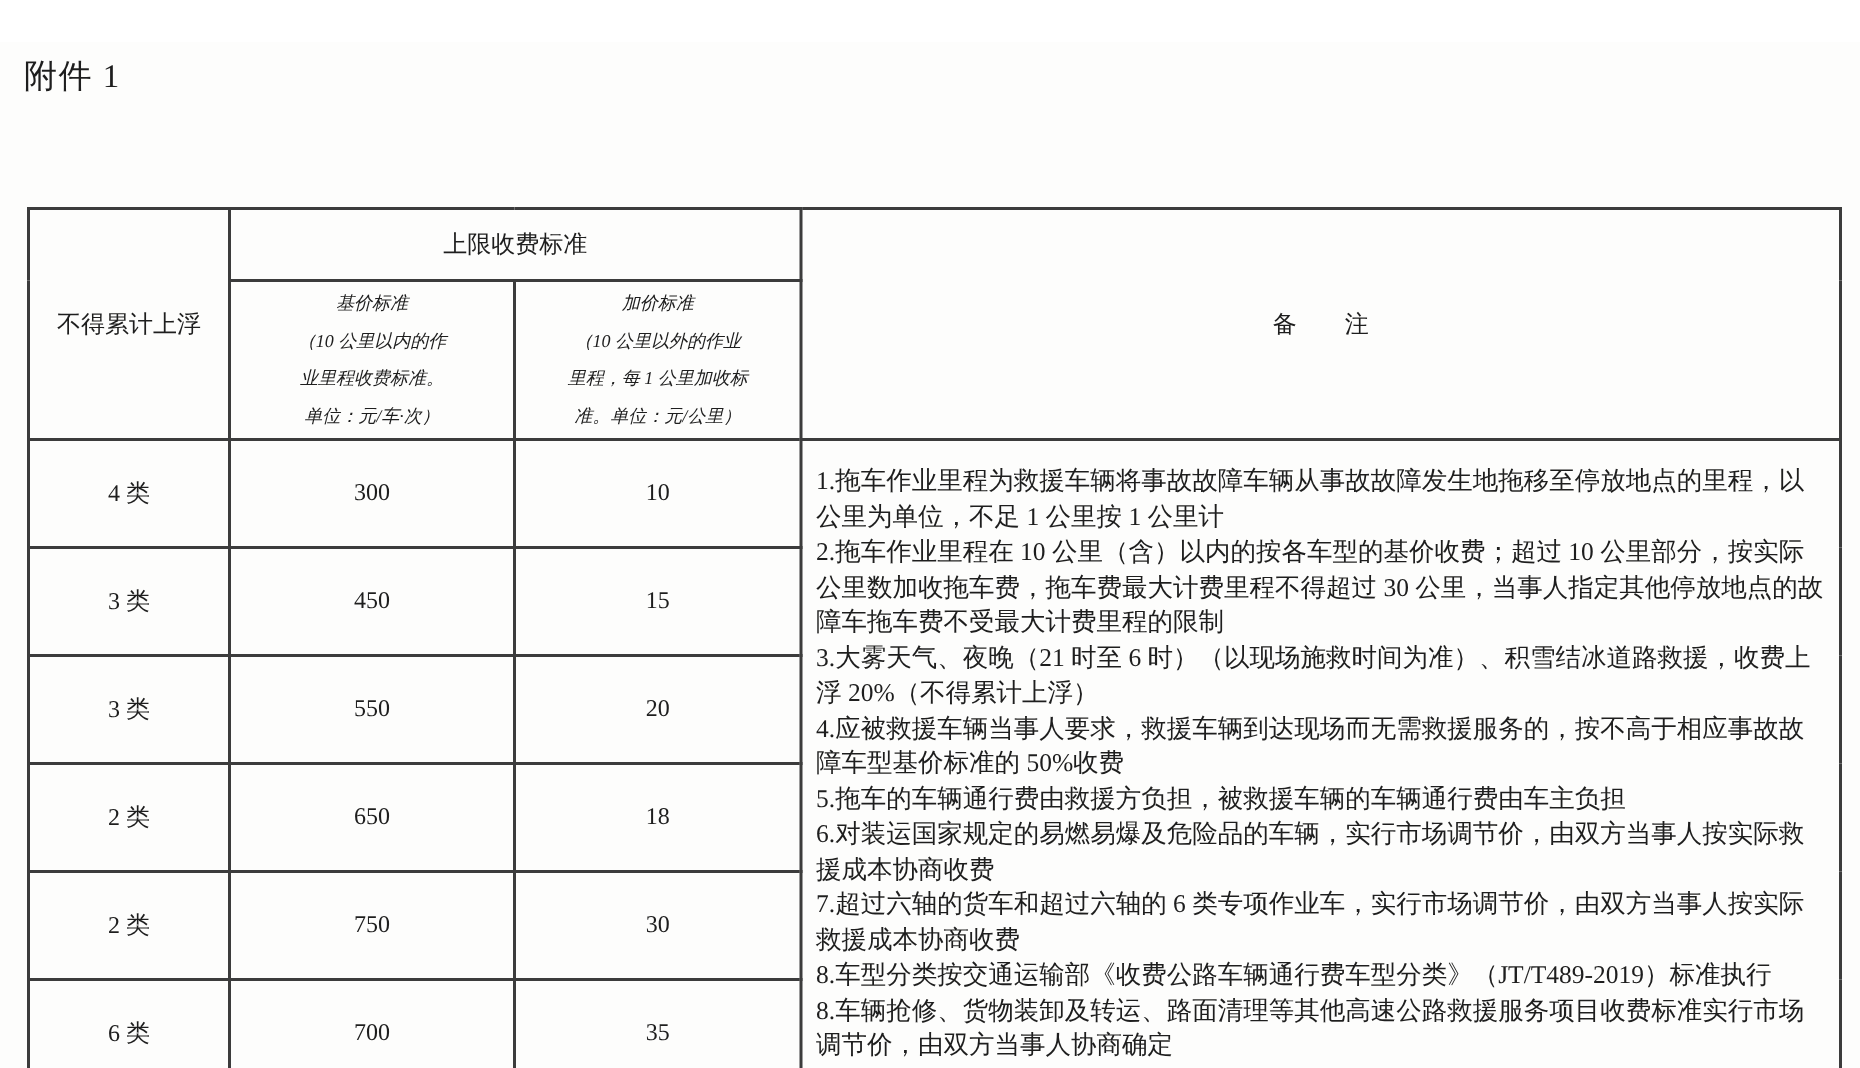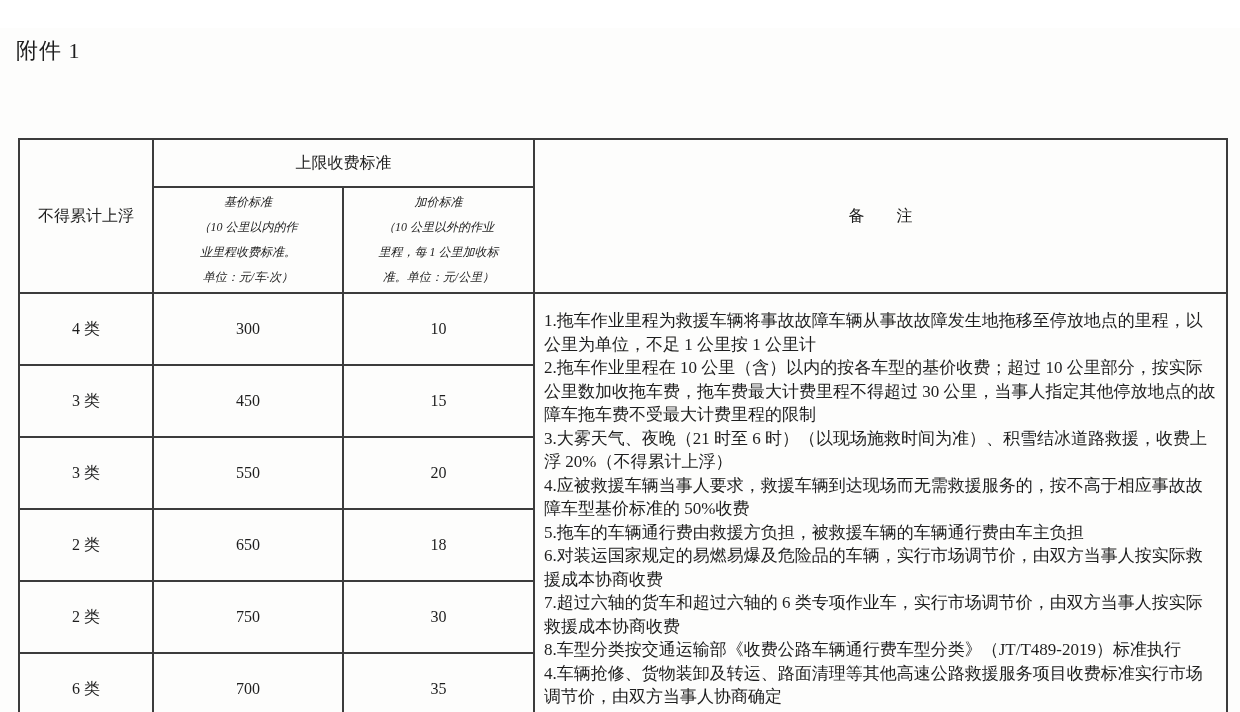--- a/index.html
+++ b/index.html
@@ -111,21 +111,21 @@
         <td>10</td>
         <td rowspan="6" class="remarks-cell">
           <div class="remark-item">1.拖车作业里程为救援车辆将事故故障车辆从事故故障发生地拖移至停放地点的里程，以公里为单位，不足 1 公里按 1 公里计</div>
           <div class="remark-item">2.拖车作业里程在 10 公里（含）以内的按各车型的基价收费；超过 10 公里部分，按实际公里数加收拖车费，拖车费最大计费里程不得超过 30 公里，当事人指定其他停放地点的故障车拖车费不受最大计费里程的限制</div>
           <div class="remark-item">3.大雾天气、夜晚（21 时至 6 时）（以现场施救时间为准）、积雪结冰道路救援，收费上浮 20%（不得累计上浮）</div>
           <div class="remark-item">4.应被救援车辆当事人要求，救援车辆到达现场而无需救援服务的，按不高于相应事故故障车型基价标准的 50%收费</div>
           <div class="remark-item">5.拖车的车辆通行费由救援方负担，被救援车辆的车辆通行费由车主负担</div>
           <div class="remark-item">6.对装运国家规定的易燃易爆及危险品的车辆，实行市场调节价，由双方当事人按实际救援成本协商收费</div>
           <div class="remark-item">7.超过六轴的货车和超过六轴的 6 类专项作业车，实行市场调节价，由双方当事人按实际救援成本协商收费</div>
           <div class="remark-item">8.车型分类按交通运输部《收费公路车辆通行费车型分类》（JT/T489-2019）标准执行</div>
-          <div class="remark-item">4.车辆抢修、货物装卸及转运、路面清理等其他高速公路救援服务项目收费标准实行市场调节价，由双方当事人协商确定</div>
+          <div class="remark-item">8.车辆抢修、货物装卸及转运、路面清理等其他高速公路救援服务项目收费标准实行市场调节价，由双方当事人协商确定</div>
         </td>
       </tr>
       <tr class="data-row">
         <td>3 类</td>
         <td>450</td>
         <td>15</td>
       </tr>
       <tr class="data-row">
         <td>3 类</td>
         <td>550</td>

